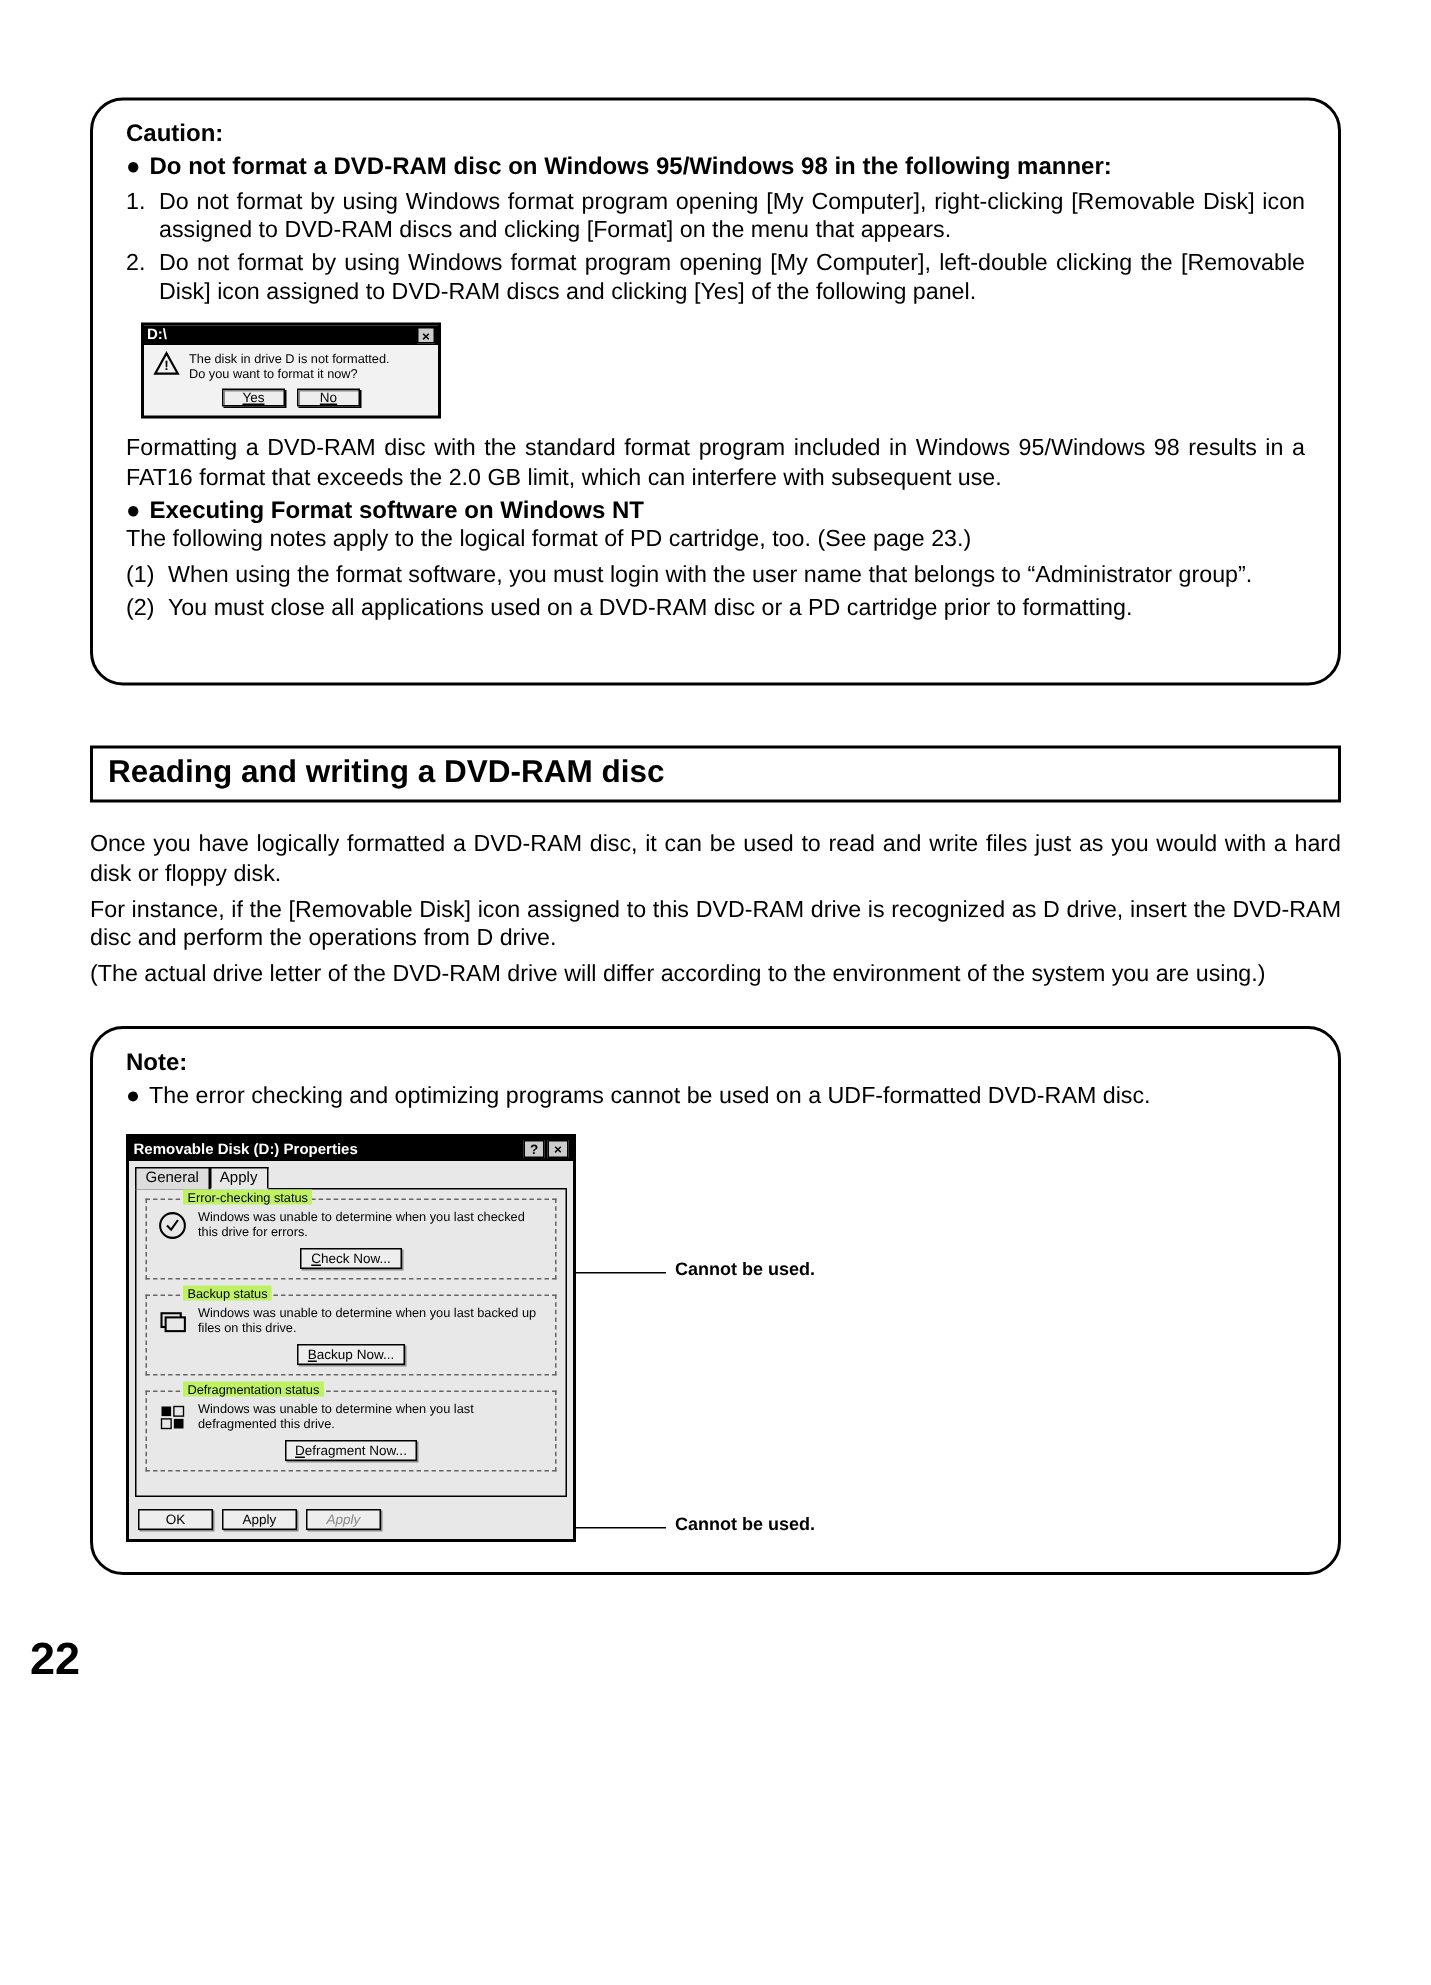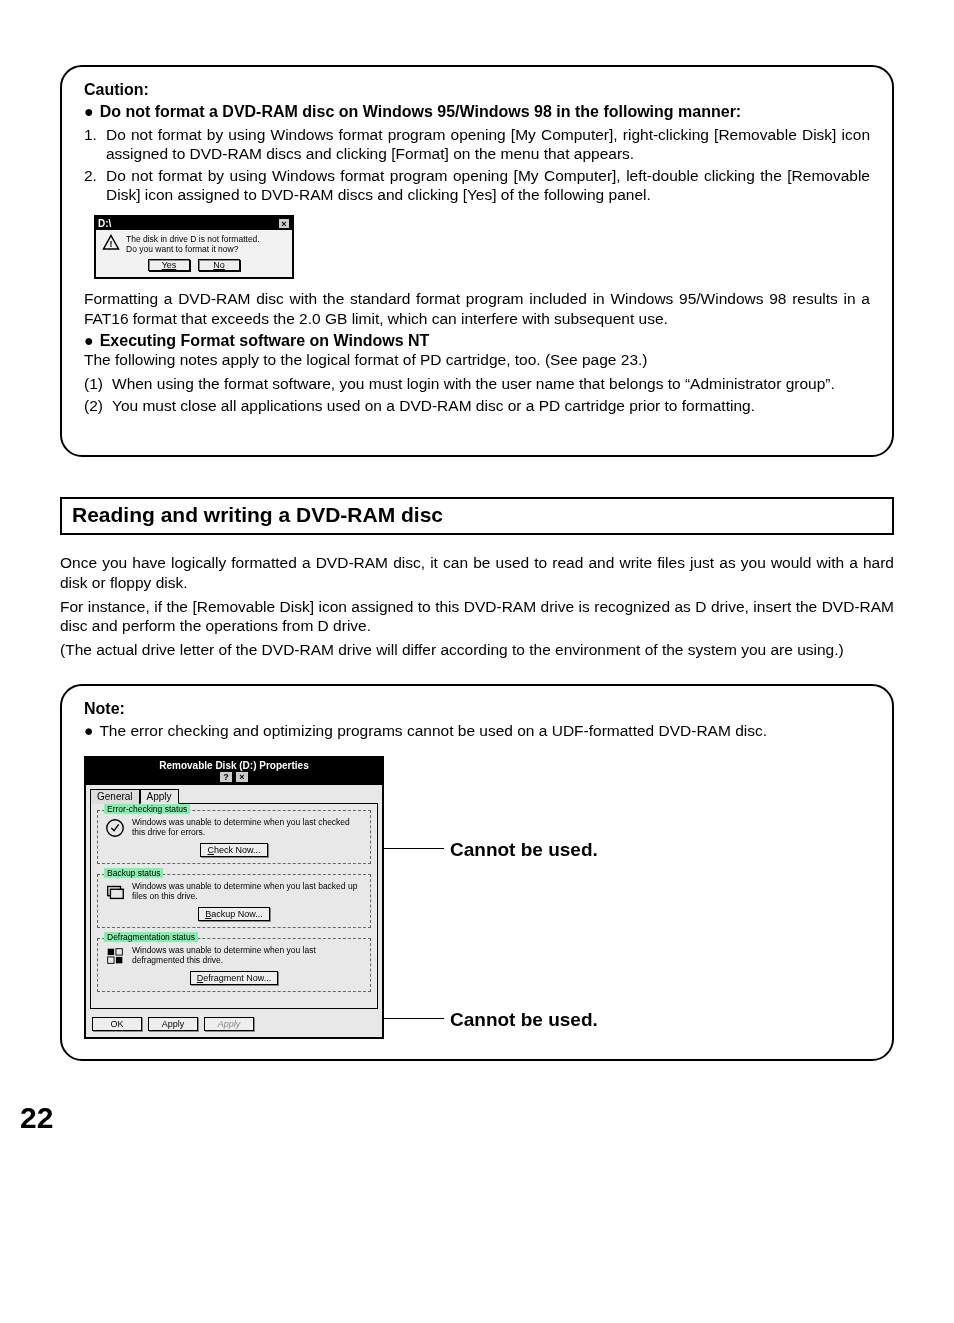--- a/index.html
+++ b/index.html
@@ -97,21 +97,20 @@
     border: 2px solid #000;
     background: #e8e8e8;
     font-size: 9px;
   }
   .props-title {
     background:#000; color:#fff;
     display:flex; justify-content:space-between; align-items:center;
     padding: 2px 3px;
     font-weight:bold;
     font-size: 10px;
-    flex-direction: column;
   }
   .props-title .icons { display:flex; gap:2px;}
   .props-title .ticon {
     background:#ccc; color:#000; width:14px; height:12px;
     text-align:center; line-height:11px; border:1px solid #000;
     font-size:9px; font-weight:bold;
   }
   .tabs { display:flex; padding: 3px 4px 0 4px; gap:0; }
   .tab {
     border: 1.5px solid #000;
@@ -129,22 +128,22 @@
     padding: 6px;
     background:#e8e8e8;
   }
   .group {
     border: 1px dashed #666;
     padding: 6px;
     margin-bottom: 10px;
     position: relative;
   }
   .group-legend {
-    position:absolute; top:-7px; left:6px;
-    background:#86efac; padding: 0 3px;
+    position:absolute; top:-7px; left:24px;
+    background:#bef264; padding: 0 3px;
     font-size: 8.5px;
   }
   .group-row { display:flex; gap:6px; align-items:flex-start;}
   .group-icon { width:22px; height:22px; flex-shrink:0; }
   .group-text { font-size:8.5px; line-height:1.2; flex:1;}
   .group-btnrow { display:flex; justify-content:center; margin-top:4px;}
   .pbtn {
     border:1.5px solid #000;
     padding: 1px 6px;
     background:#eee;
@@ -156,21 +155,21 @@
     display:flex; justify-content:flex-start; gap:6px;
     padding: 4px 6px 6px 6px;
   }
   .dlg-btnrow .pbtn { min-width: 50px; text-align:center;}
   .dlg-btnrow .disabled { color:#888; font-style: italic;}
 
   .callouts { position: relative; flex:1; }
   .callout {
     position:absolute;
     font-weight:bold;
-    font-size:19px;
+    font-size:12px;
   }
   .callout-line {
     position:absolute;
     border-top: 1.5px solid #000;
   }
 
   .rounded-box .para-b { font-size:15.5px; }
 
   .page-num {
     font-size: 30px;

